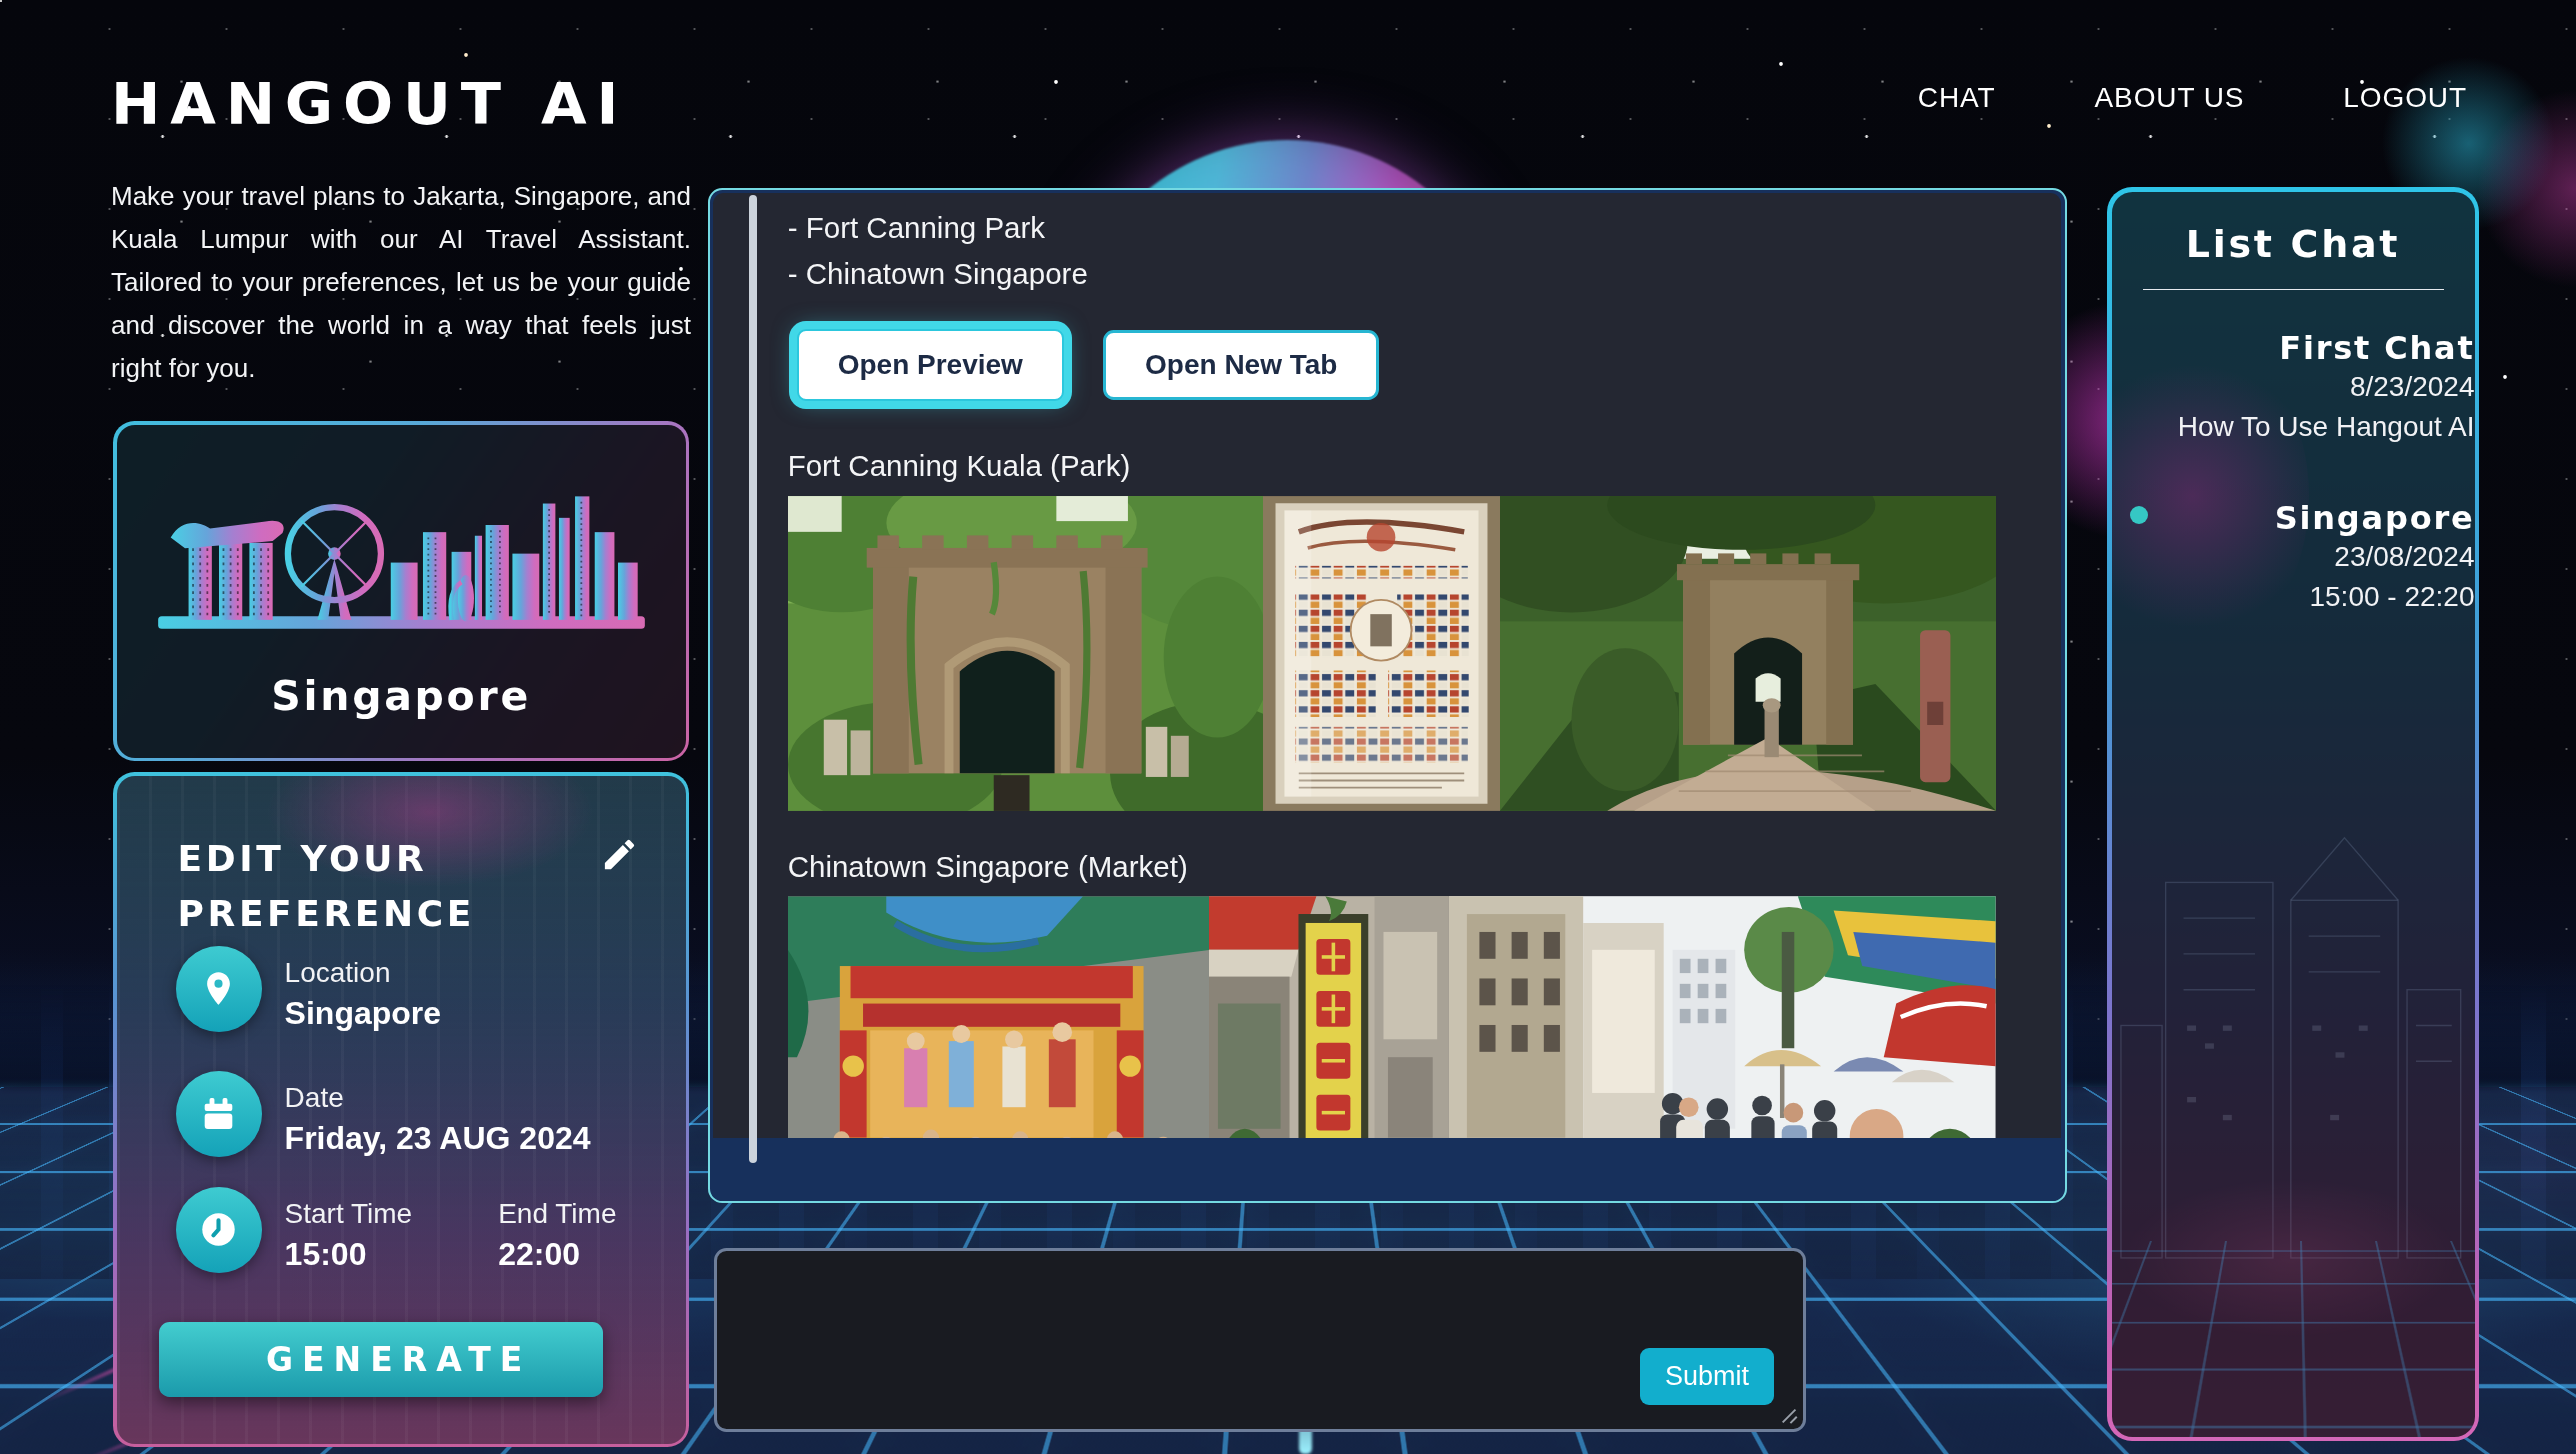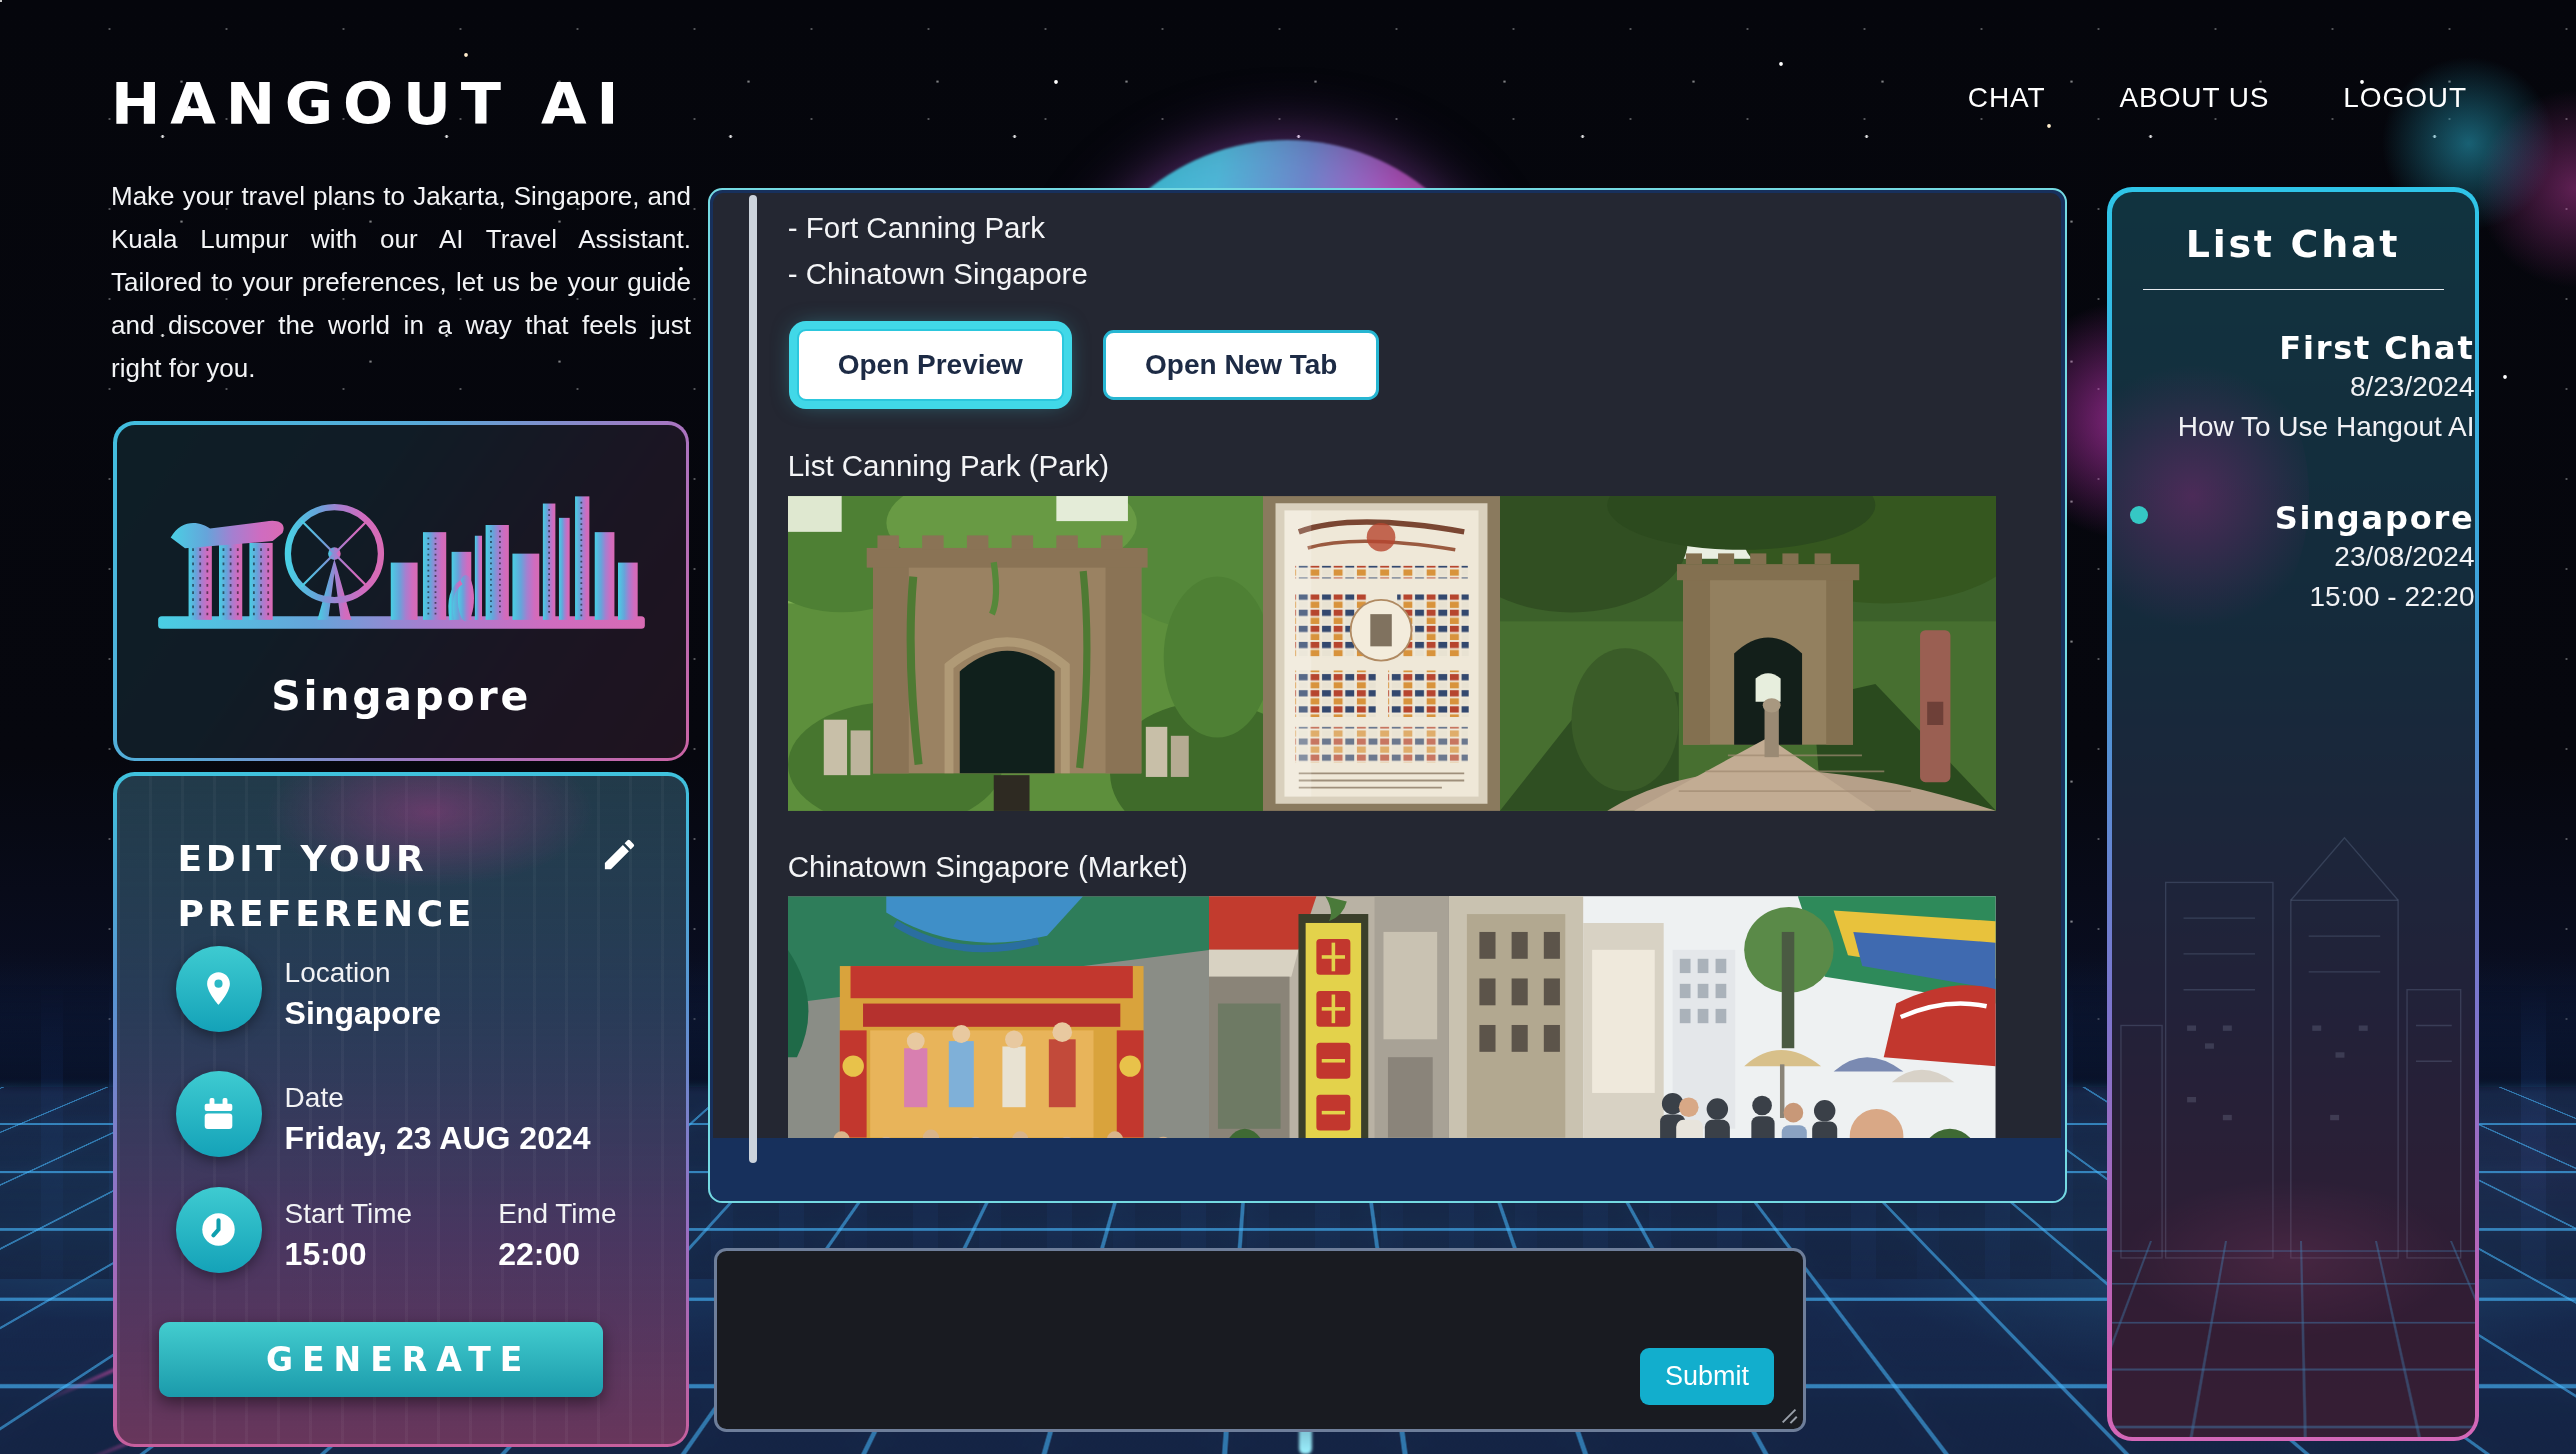--- a/index.html
+++ b/index.html
@@ -56,21 +56,21 @@
   .planet{position:absolute;left:1073px;top:140px;width:429px;height:411px;border-radius:50%;z-index:2;
     background:linear-gradient(100deg,#2fc3d6 0%,#4fb7d8 30%,#6e86cc 48%,#b857c8 66%,#ef5ec0 86%);
     box-shadow:0 0 63px rgba(190,90,230,.5), inset -27px -36px 72px rgba(0,0,0,.5);filter:blur(0.9px);}
   .pink-streak{position:absolute;z-index:2;height:3.6px;border-radius:1.8px;background:linear-gradient(90deg,transparent,#e24fb0,transparent);filter:blur(0.9px);}
   .pink-streak.s1{left:27px;top:1335px;width:322px;transform:rotate(-24deg);}
   .pink-streak.s2{left:54px;top:1395px;width:376px;transform:rotate(-22deg);}
 
   
   .logo{position:absolute;left:111px;top:70px;z-index:10;font-size:59px;font-weight:800;
     font-family:"DejaVu Sans", sans-serif;letter-spacing:9.8px;transform:scaleY(.97);}
-  .nav{position:absolute;right:109px;top:82px;z-index:10;display:flex;gap:74px;}
+  .nav{position:absolute;right:109px;top:82px;z-index:10;display:flex;gap:99px;}
   .nav .nav-item{font-size:28px;letter-spacing:0.9px;color:#fff;cursor:pointer;font-weight:500;}
 
   
   .intro{position:absolute;left:111px;top:175px;width:580px;z-index:10;
     font-size:26px;line-height:43px;text-align:justify;color:#f3f4f6;}
   .gcard{position:absolute;z-index:10;border-radius:21.5px;padding:3.6px;}
   .dest-card{left:113px;top:421px;width:569px;height:333px;
     background:linear-gradient(125deg,#41bede 0%,#57a9d8 38%,#a974c0 70%,#cb63a4 100%);}
   .dest-inner{width:100%;height:100%;border-radius:18px;background:rgba(7,8,13,.88);position:relative;overflow:hidden;}
   .dest-inner .skyline{position:absolute;left:34px;top:23px;}
@@ -307,21 +307,21 @@
 <div class="chat-card">
   <div class="chat-messages">
     <div class="chat-content">
       <div class="chat-line">- Fort Canning Park</div>
       <div class="chat-line">- Chinatown Singapore</div>
       <div class="chat-btn-row">
         <button class="open-btn open-preview">Open Preview</button>
         <button class="open-btn open-newtab">Open New Tab</button>
       </div>
 
-      <div class="section-heading">List Canning Park (Park)</div>
+      <div class="section-heading">Fort Canning Kuala (Park)</div>
       <div class="collage">
 
         <svg width="475" height="315" viewBox="0 0 531 352" role="img" aria-label="fort-canning-gate-photo">
           <rect width="531" height="352" fill="#5d8f3c"></rect>
           <rect width="531" height="120" fill="#7fb054"></rect>
           <ellipse cx="60" cy="50" rx="110" ry="80" fill="#4e8034"></ellipse>
             <ellipse cx="470" cy="60" rx="120" ry="90" fill="#55883a"></ellipse>
           <ellipse cx="250" cy="30" rx="140" ry="60" fill="#689a44"></ellipse>
           <rect x="0" y="0" width="60" height="40" fill="#dfe8d0"></rect>
             <rect x="300" y="0" width="80" height="28" fill="#e4ecd8"></rect>

